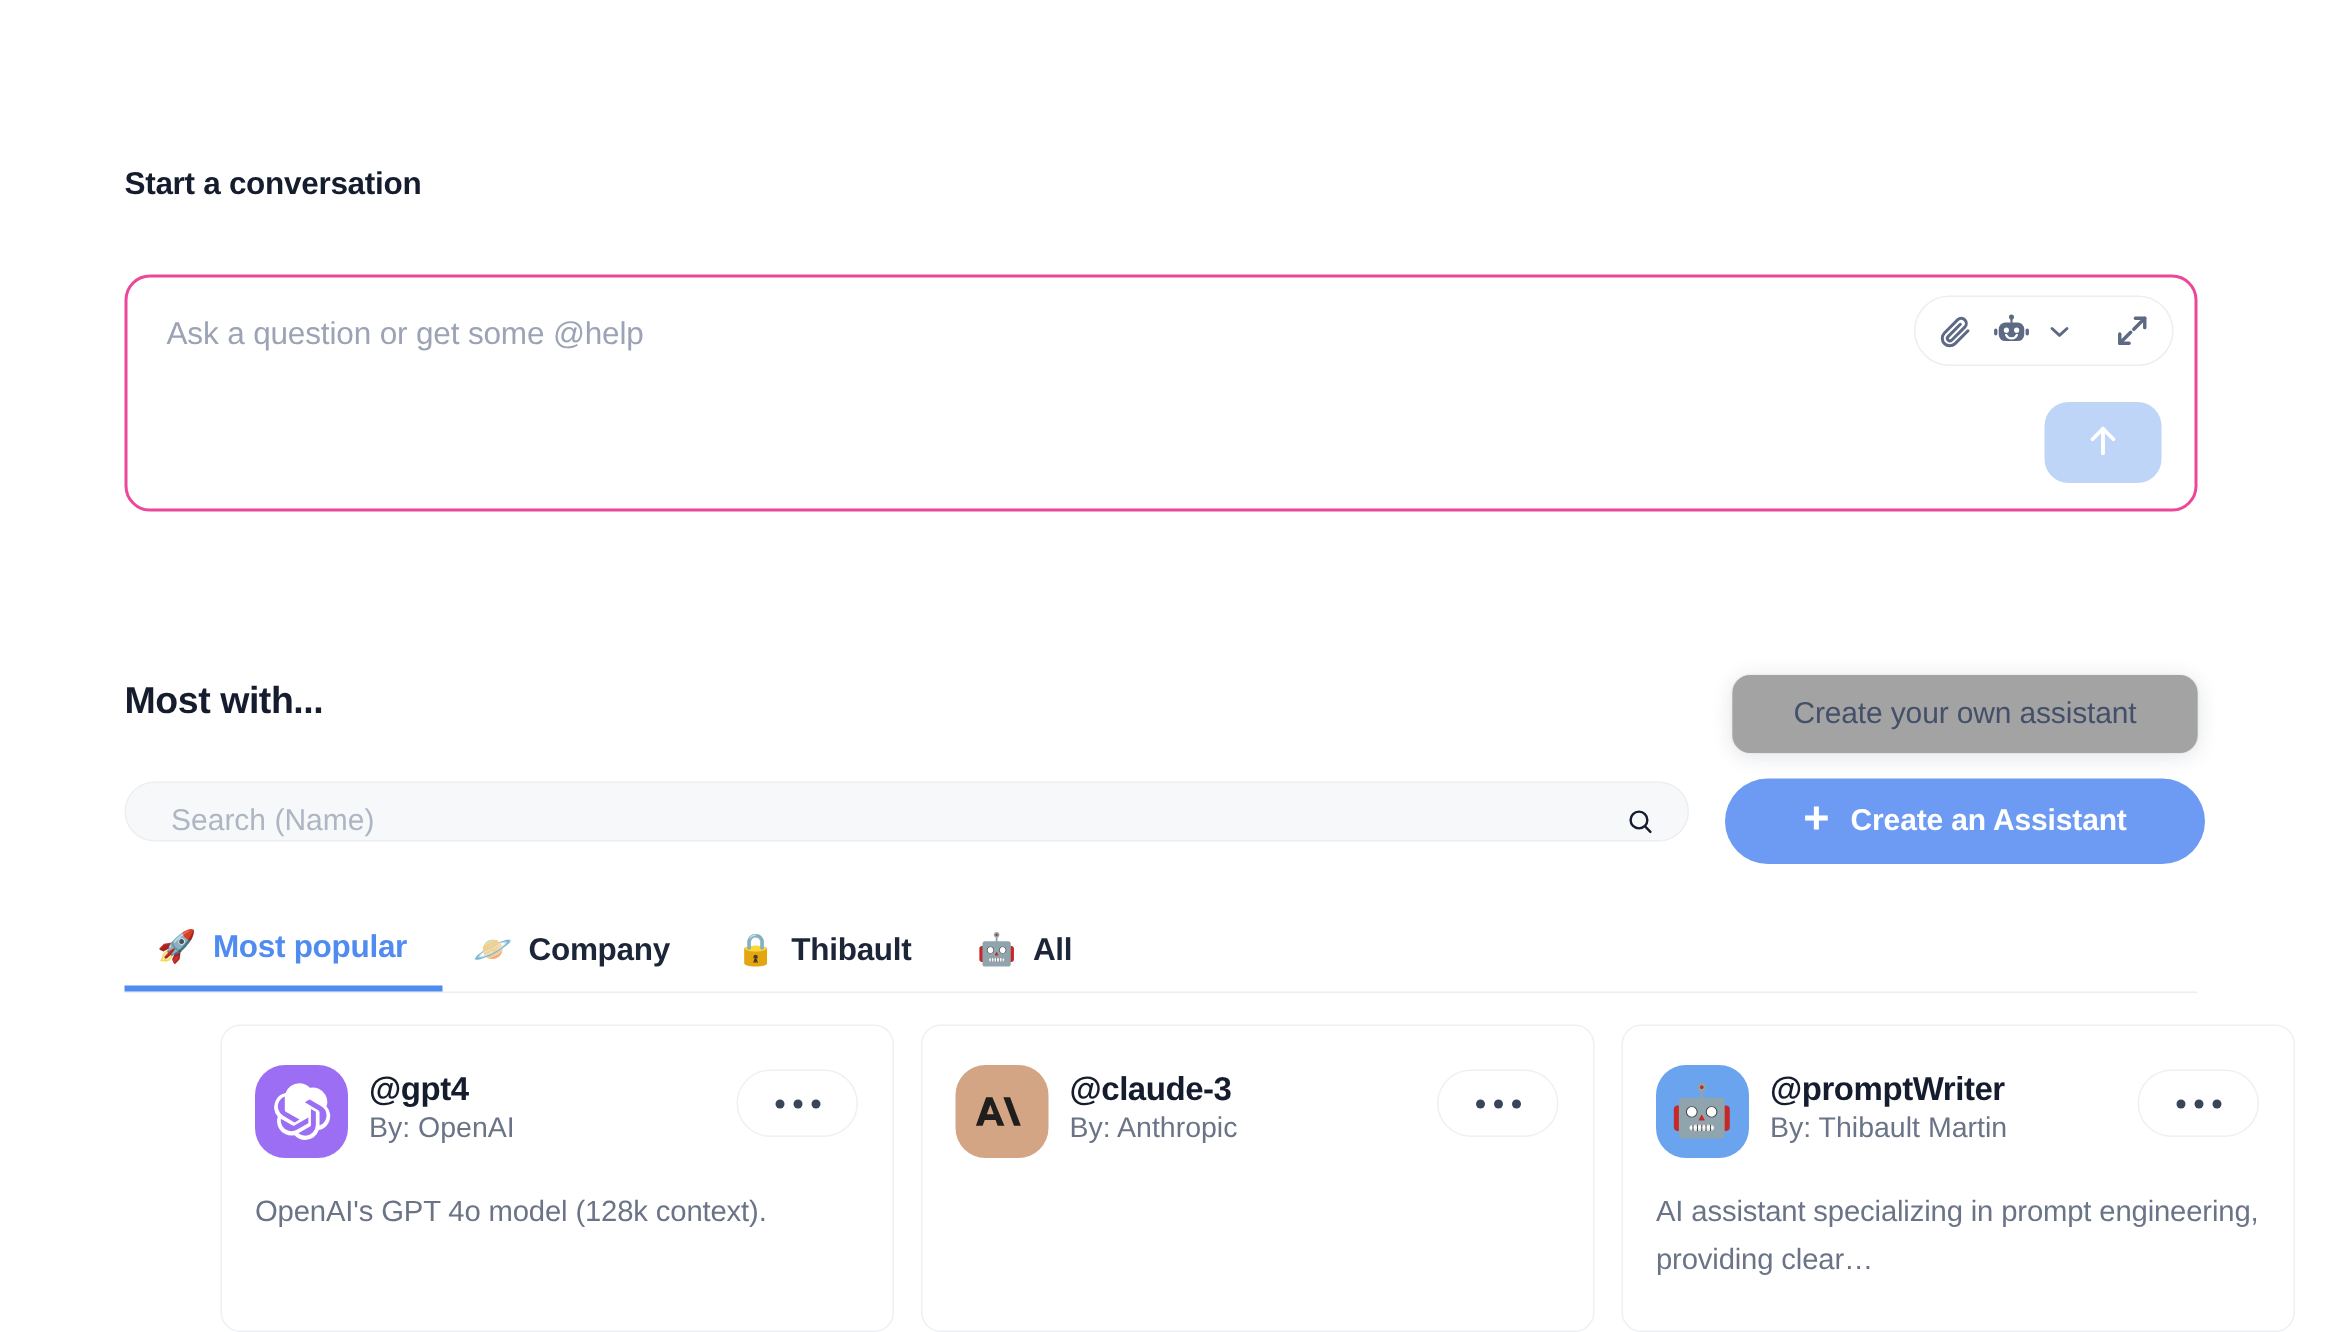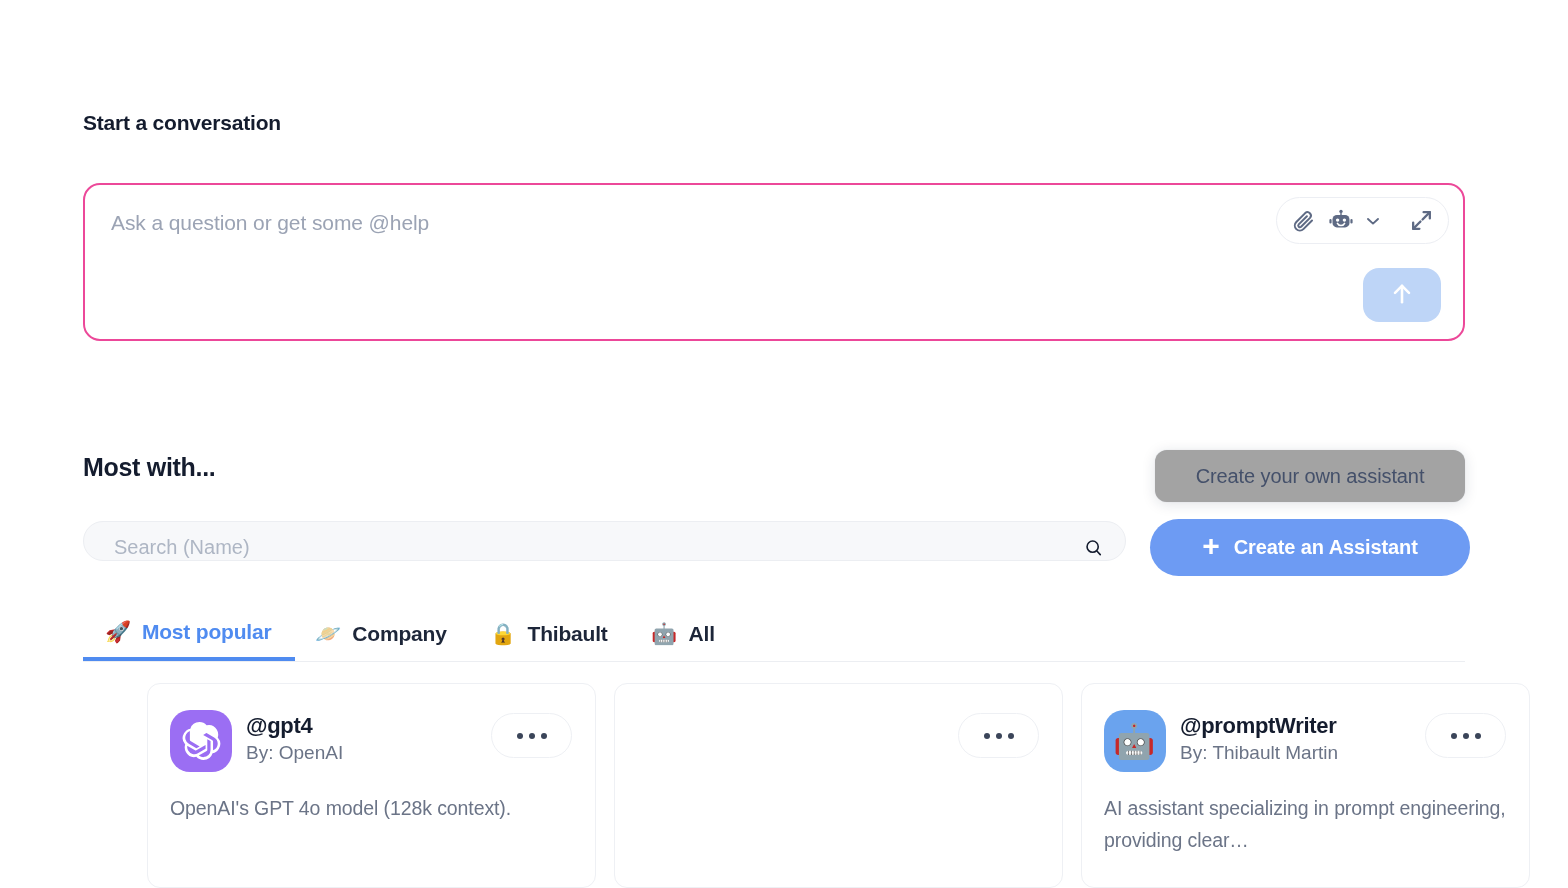--- a/index.html
+++ b/index.html
@@ -260,20 +260,32 @@
       </div>
       <button class="more-btn">
         <i></i>
           <i></i>
           <i></i>
       </button>
       <div class="card-desc">OpenAI's GPT 4o model (128k context).</div>
     </div>
 
     <div class="card">
+      <div class="card-head">
+        <div class="avatar" style="background:#d4a585;">
+          <svg width="40" height="40" viewBox="0 0 40 40" fill="#1f1e1c">
+            <path d="M13.6 10.5h-4.2L2.6 29.5h4.5l1.4-3.9h7.2l1.4 3.9h4.5L13.6 10.5zm-3.7 11.4l2.3-6.4 2.3 6.4H9.9z"></path>
+            <path d="M25.4 10.5h-4.5l7.1 19h4.5l-7.1-19z"></path>
+          </svg>
+        </div>
+        <div>
+          <div class="card-id">@claude-3</div>
+          <div class="card-by">By: Anthropic</div>
+        </div>
+      </div>
       <button class="more-btn">
         <i></i>
           <i></i>
           <i></i>
       </button>
     </div>
 
     <div class="card">
       <div class="card-head">
         <div class="avatar" style="background:#6aa3ee;">

